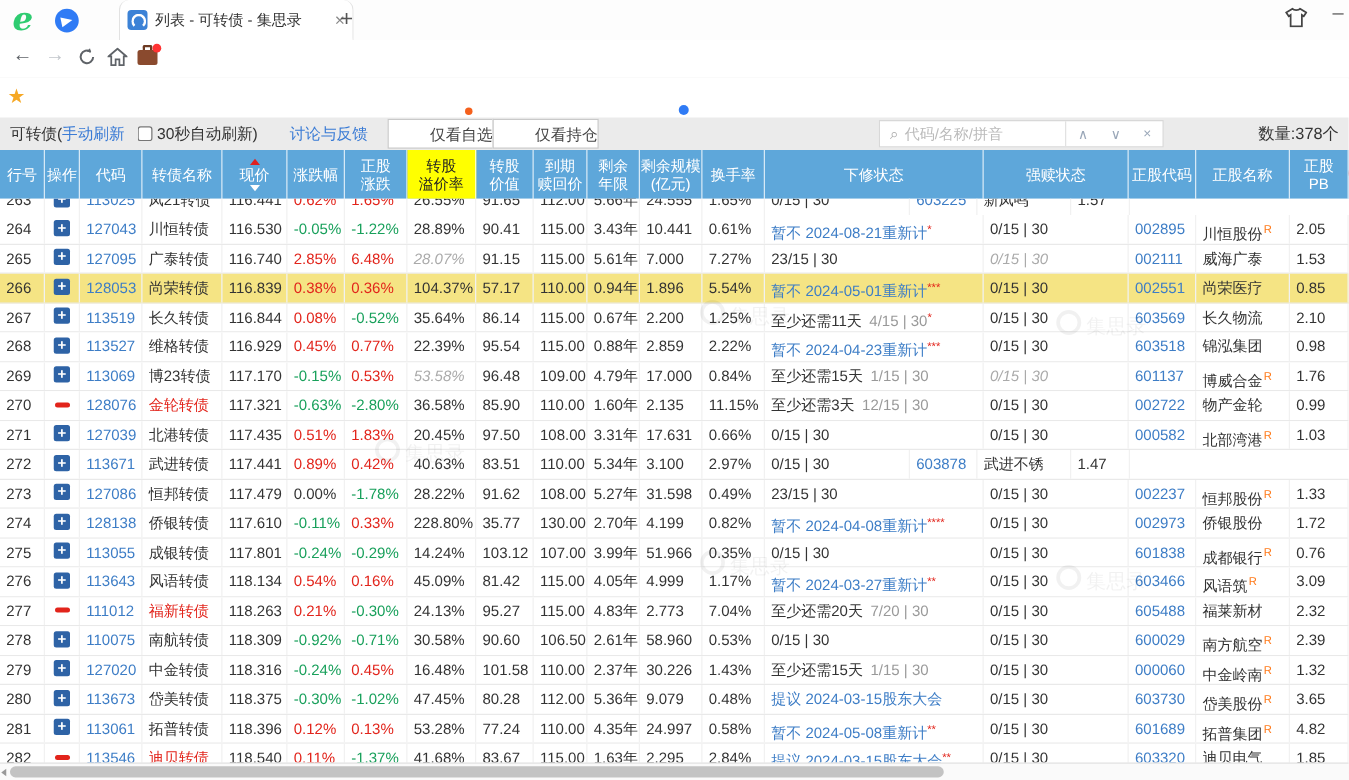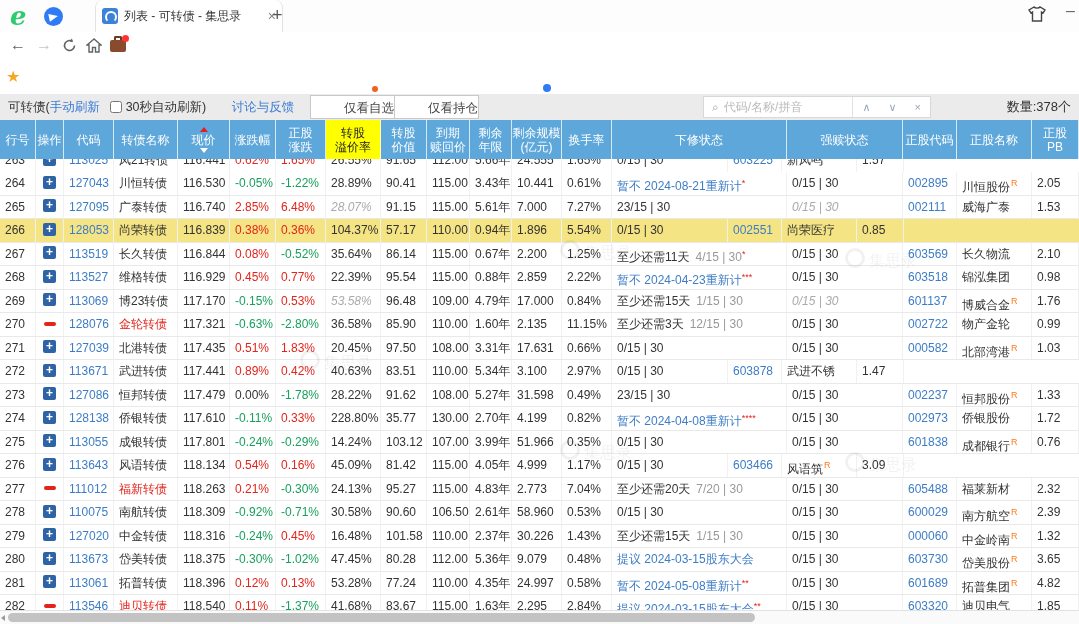--- a/index.html
+++ b/index.html
@@ -372,20 +372,21 @@
       <div class="cell w3"><span class="">尚荣转债</span></div>
       <div class="cell w4">116.839</div>
       <div class="cell w5"><span class="up">0.38%</span></div>
       <div class="cell w6"><span class="up">0.36%</span></div>
       <div class="cell w7"><span class="">104.37%</span></div>
       <div class="cell w8">57.17</div>
       <div class="cell w9">110.00</div>
       <div class="cell w10">0.94年</div>
       <div class="cell w11">1.896</div>
       <div class="cell w12">5.54%</div>
+      <div class="cell w13"><span class="link">暂不 2024-05-01重新计</span><span class="supr">***</span></div>
       <div class="cell w14"><span class="">0/15 | 30</span></div>
       <div class="cell w15"><span class="link">002551</span></div>
       <div class="cell w16"><span>尚荣医疗</span></div>
       <div class="cell w17">0.85</div>
     </div>
     <div class="trow">
       <div class="cell w0">267</div>
       <div class="cell w1 c-op"><span class="op plus">+</span></div>
       <div class="cell w2"><span class="link">113519</span></div>
       <div class="cell w3"><span class="">长久转债</span></div>
@@ -570,20 +571,21 @@
       <div class="cell w3"><span class="">风语转债</span></div>
       <div class="cell w4">118.134</div>
       <div class="cell w5"><span class="up">0.54%</span></div>
       <div class="cell w6"><span class="up">0.16%</span></div>
       <div class="cell w7"><span class="">45.09%</span></div>
       <div class="cell w8">81.42</div>
       <div class="cell w9">115.00</div>
       <div class="cell w10">4.05年</div>
       <div class="cell w11">4.999</div>
       <div class="cell w12">1.17%</div>
+      <div class="cell w13"><span class="link">暂不 2024-03-27重新计</span><span class="supr">**</span></div>
       <div class="cell w14"><span class="">0/15 | 30</span></div>
       <div class="cell w15"><span class="link">603466</span></div>
       <div class="cell w16"><span>风语筑</span><span class="rb">R</span></div>
       <div class="cell w17">3.09</div>
     </div>
     <div class="trow">
       <div class="cell w0">277</div>
       <div class="cell w1 c-op"><span class="op minus"></span></div>
       <div class="cell w2"><span class="link">111012</span></div>
       <div class="cell w3"><span class="held">福新转债</span></div>

